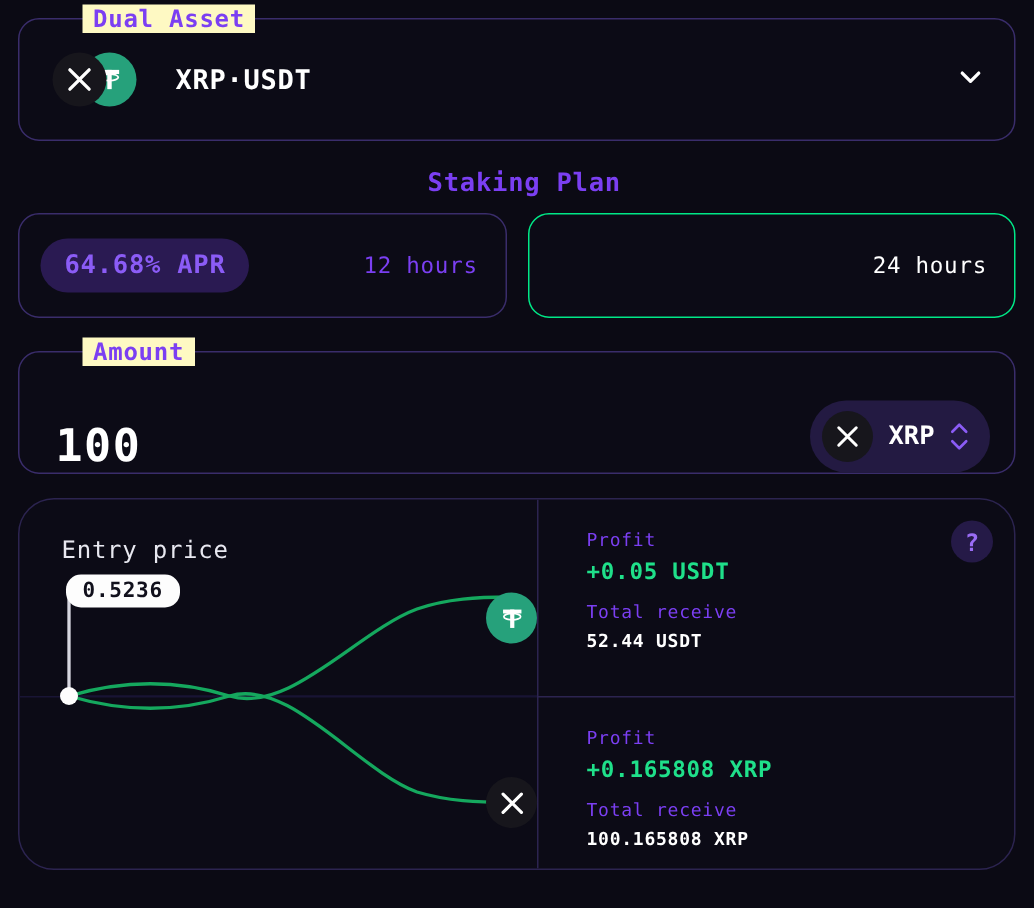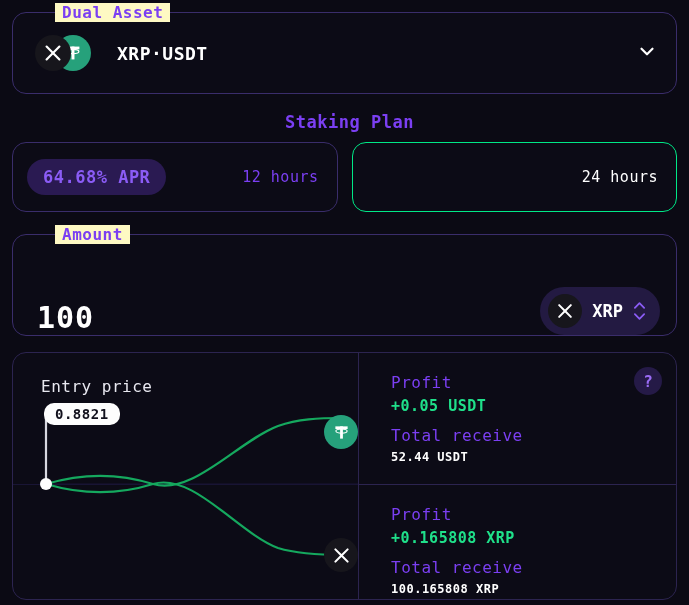--- a/index.html
+++ b/index.html
@@ -72,21 +72,21 @@
     font-size: 17px; font-weight: bold; letter-spacing: .5px;
   }
   .plan.selected .apr { background: #15e88a; color: #06281b; }
   .dur {
     margin-left: auto; color: #7b3ff2;
     font-size: 15px; letter-spacing: .5px;
   }
   .plan.selected .dur { color: #ffffff; }
 
   
-  #amount-group { margin-top: 22px; height: 102px; }
+  #amount-group { margin-top: 22px; height: 82px; }
   .amount-row {
     display: flex; align-items: flex-end; height: 100%;
     padding: 0 16px 0 24px;
   }
   .amount-value {
     color: #ffffff; font-size: 30px; font-weight: bold; letter-spacing: 1px;
     background: transparent; border: 0; outline: 0;
     font-family: inherit; width: 300px;
   }
   .token-pill {
@@ -96,21 +96,21 @@
     padding: 7px 14px 7px 8px;
   }
   .token-pill .coin { position: static; width: 34px; height: 34px; }
   .token-name { color: #fff; font-size: 17px; font-weight: bold; }
   .stepper { display: flex; flex-direction: column; gap: 2px; color: #8b5cf6; line-height: 0; }
 
   
   #result-panel {
     position: relative;
     margin-top: 16px; height: 248px;
-    border: 1px solid #2c2450; border-radius: 14px;
+    border: 1px solid #2c2450; border-radius: 24px;
     background: #0c0b16; overflow: hidden; padding-left: 33px;
   }
   .vdiv { position: absolute; left: 345px; top: 0; width: 1px; height: 100%; background: #2c2450; }
   .hdiv { position: absolute; left: 345px; right: 0; top: 131px; height: 1px; background: #2c2450; }
   .hdiv-left { position: absolute; left: 0; width: 345px; top: 131px; height: 1px; background: #191535; }
 
   .chart-area { position: absolute; left: 0; top: 0; width: 345px; height: 100%; }
   .entry-label {
     position: absolute; left: 28px; top: 24px;
     color: #e8e8f0; font-size: 16px; letter-spacing: .5px;
@@ -129,21 +129,21 @@
     position: absolute; width: 34px; height: 34px; border-radius: 50%;
     display: flex; align-items: center; justify-content: center;
   }
   .node.usdt { background: #26a17b; left: 328px; top: 379px; }
   .node.xrp  { background: #17161c; left: 328px; top: 513px; }
 
   .info-col { position: absolute; left: 346px; right: 0; }
   .info-col.top { top: 0; height: 131px; }
   .info-col.bottom { top: 132px; bottom: 0; }
   .info-inner { padding: 20px 0 0 32px; }
-  .lbl { color: #7b3ff2; font-size: 16px; letter-spacing: .5px; }
+  .lbl { color: #7b3ff2; font-size: 12px; letter-spacing: .5px; }
   .val-profit { color: #1fe08a; font-size: 15px; font-weight: bold; letter-spacing: .5px; margin-top: 5px; }
   .val-total { color: #ffffff; font-size: 12px; font-weight: bold; letter-spacing: .5px; margin-top: 5px; }
   .lbl2 { margin-top: 11px; }
   .help {
     position: absolute; right: 14px; top: 14px;
     width: 28px; height: 28px; border-radius: 50%;
     background: #251a47; color: #9a6cf5;
     display: flex; align-items: center; justify-content: center;
     font-size: 16px; font-weight: bold;
   }
@@ -222,21 +222,21 @@
 
     <div class="chart-area">
       <svg width="345" height="246" viewBox="0 0 345 246" style="position:absolute;left:0;top:0" aria-hidden="true">
         <line x1="33" y1="131" x2="345" y2="131" stroke="#191535" stroke-width="1"></line>
         <line x1="33" y1="62" x2="33" y2="131" stroke="#d7d7e0" stroke-width="2.2" stroke-linecap="round"></line>
         <path d="M33 131 C 70 120, 105 120, 140 131 C 180 143, 225 88, 265 73 C 285 66, 305 65, 330 65" fill="none" stroke="#15a85e" stroke-width="2.2" stroke-linecap="round"></path>
         <path d="M33 131 C 70 142, 105 142, 140 131 C 180 119, 225 180, 265 195 C 285 201, 305 202, 330 202" fill="none" stroke="#15a85e" stroke-width="2.2" stroke-linecap="round"></path>
         <circle cx="33" cy="131" r="6" fill="#fdfdfd"></circle>
       </svg>
       <div class="entry-label">Entry price</div>
-      <div class="price-badge">0.8821</div>
+      <div class="price-badge">0.5236</div>
     </div>
 
     <div class="node usdt" style="left:311px;top:62px">
       <svg width="21" height="21" viewBox="0 0 24 24" aria-hidden="true">
         <rect x="5" y="5" width="14" height="3" fill="#fff"></rect>
         <rect x="10.4" y="5" width="3.2" height="14" fill="#fff"></rect>
         <ellipse cx="12" cy="10.4" rx="6.4" ry="2.4" fill="none" stroke="#fff" stroke-width="1.3"></ellipse>
       </svg>
     </div>
     <div class="node xrp" style="left:311px;top:185px">

